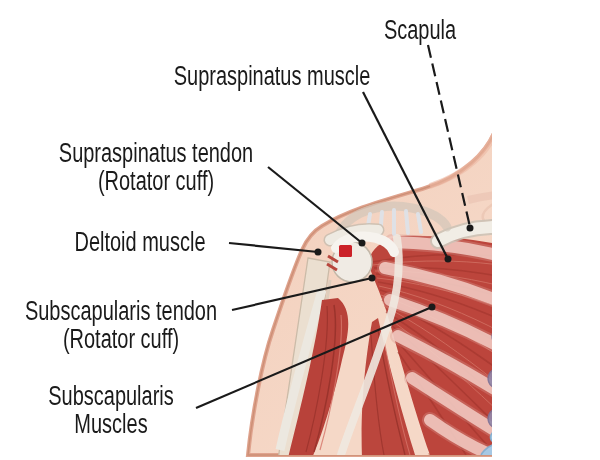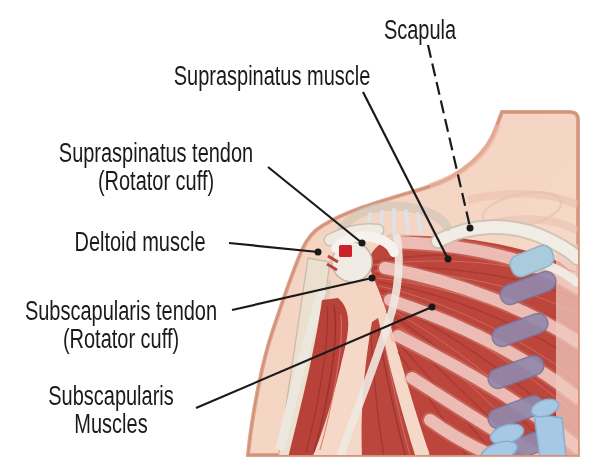--- a/index.html
+++ b/index.html
@@ -1,17 +1,17 @@
 <!DOCTYPE html>
 <html><head>
 <meta charset="utf-8">
 <style>
   html,body{margin:0;padding:0;background:#ffffff;}
   #stage{
-    position:relative;width:600px;height:460px;background:#ffffff;overflow:hidden;
+    position:relative;width:492px;height:460px;background:#ffffff;overflow:hidden;
     font-family:"Liberation Sans", sans-serif;
   }
   #stage svg{position:absolute;left:0;top:0;}
   .lbl{
     position:absolute;color:#1a1a1a;font-size:27px;line-height:28px;
     text-align:center;white-space:nowrap;
     transform:translate(-50%,-50%) scaleX(0.74);
   }
   .lbl span{display:block;}
 </style>

